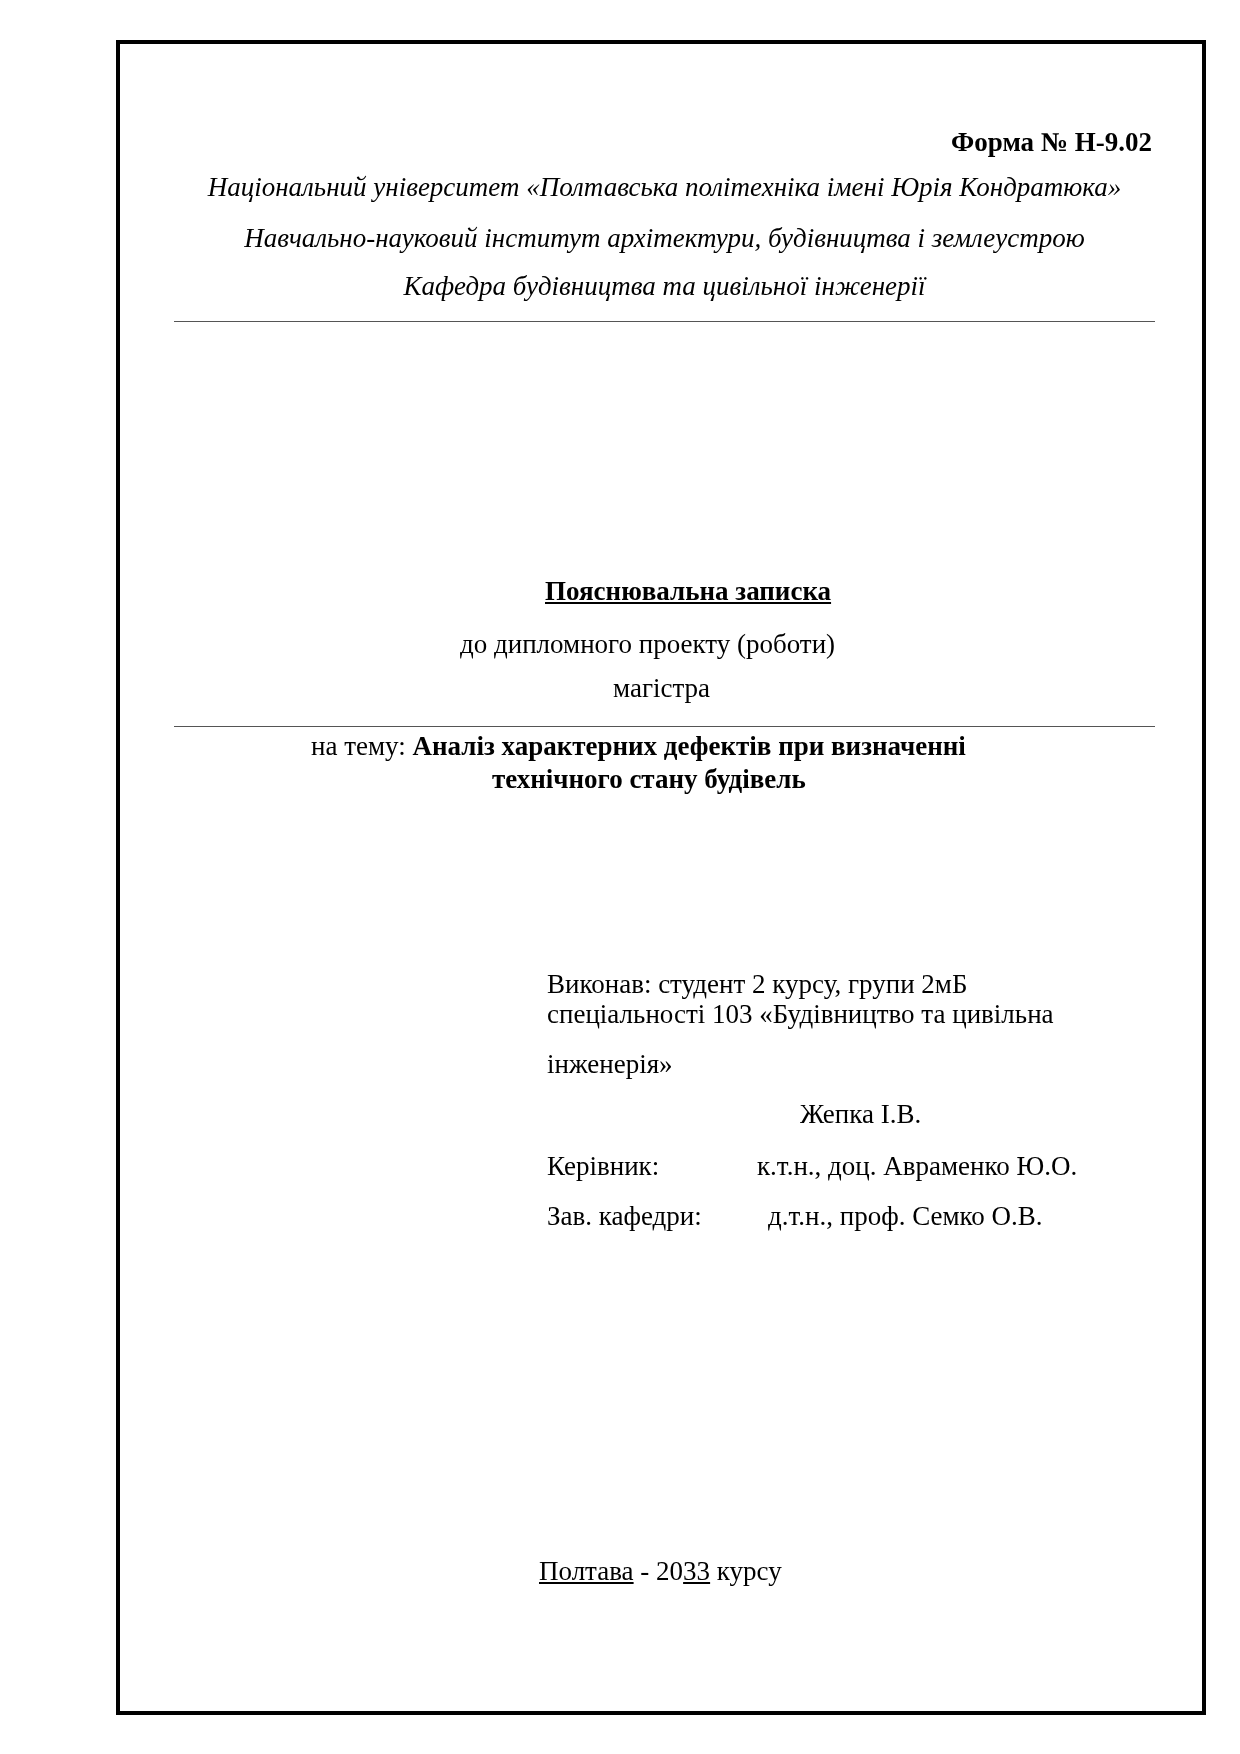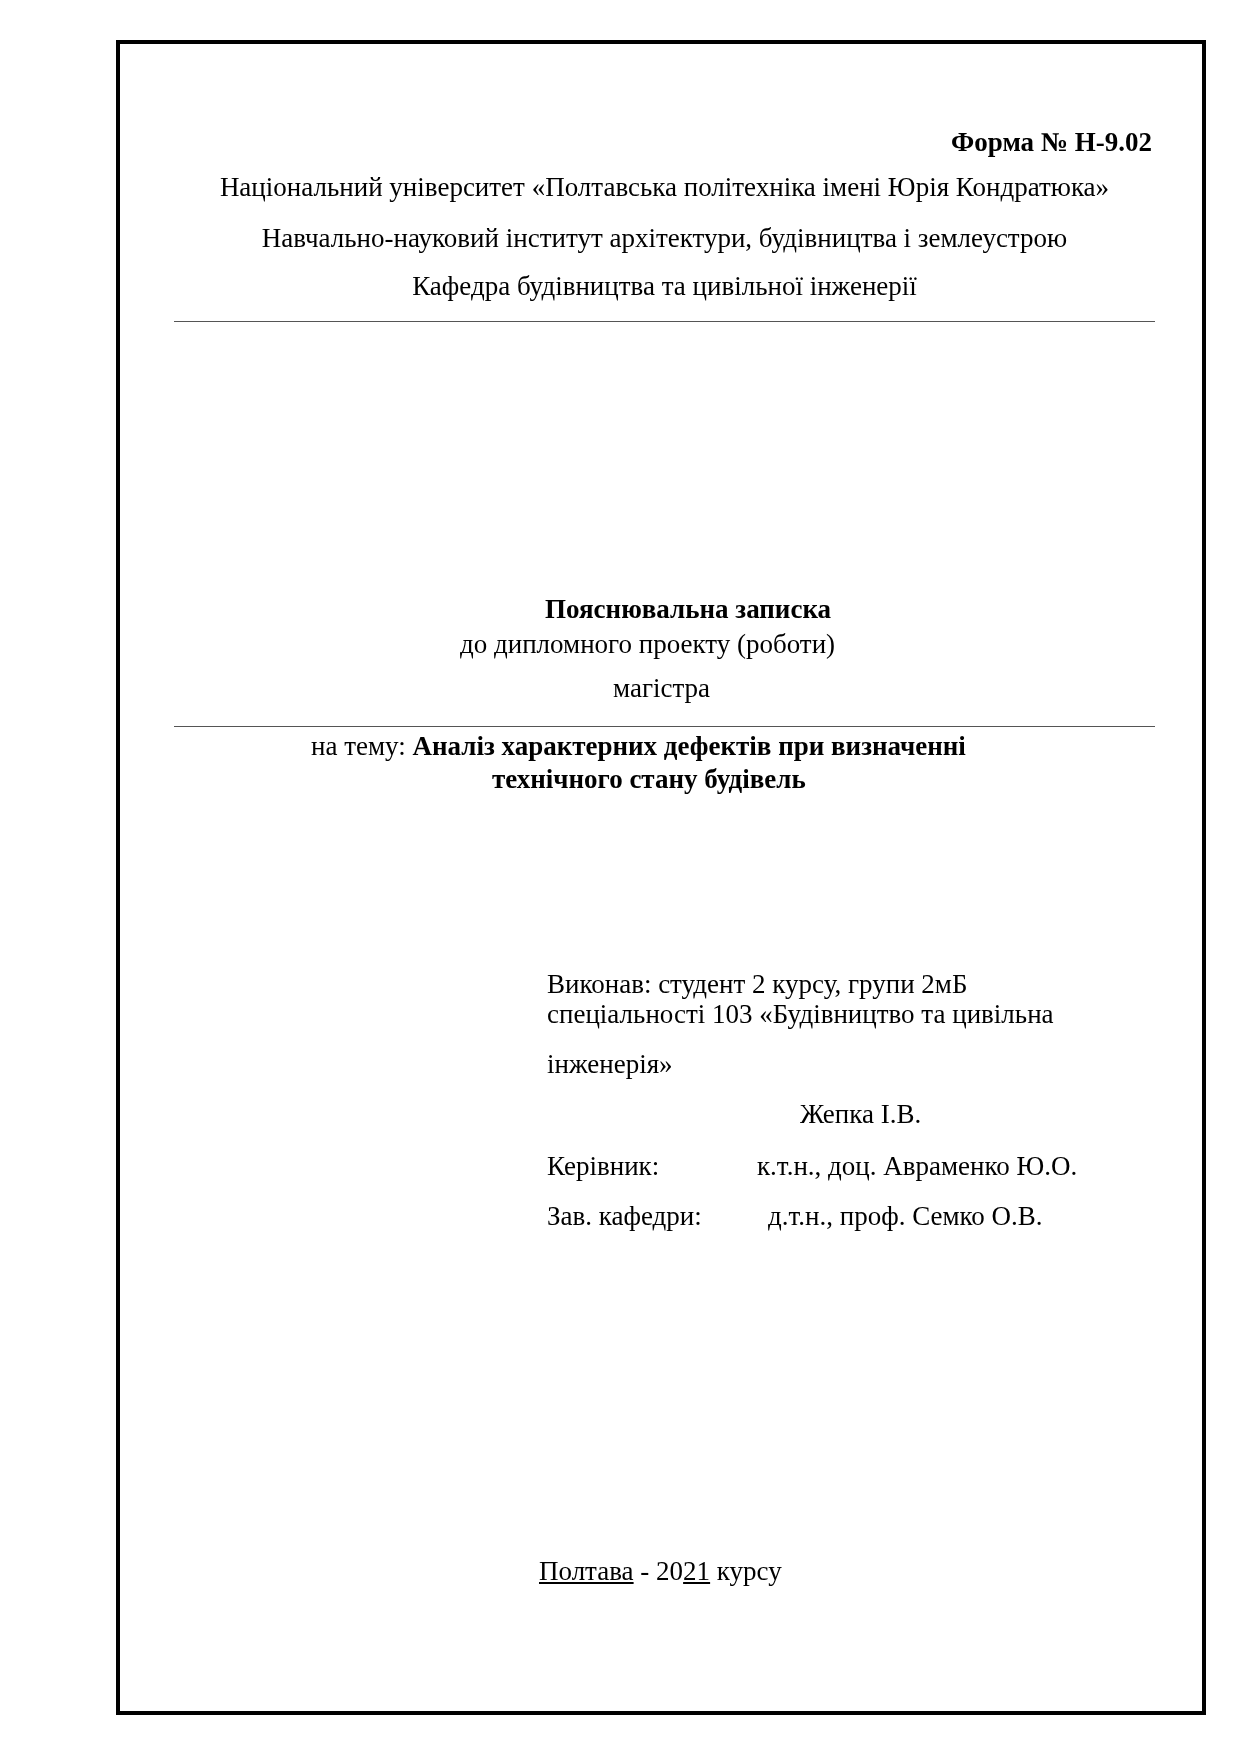--- a/index.html
+++ b/index.html
@@ -1,49 +1,49 @@
 <!DOCTYPE html>
 <html><head>
   <meta charset="utf-8">
   <style>
     html, body { margin: 0; padding: 0; background: #ffffff; }
     body { width: 1240px; height: 1754px; position: relative; overflow: hidden;
            font-family: "Liberation Serif", "DejaVu Serif", serif; color: #000; font-size: 27px; }
     .frame { position: absolute; left: 116px; top: 40px; width: 1082px; height: 1667px;
              border: 4px solid #000; }
     .line { position: absolute; white-space: nowrap; line-height: 1; }
-    .center { left: 174px; width: 981px; text-align: center; }
+    .center { left: 174px; width: 981px; text-align: center; font-style: italic; }
     .rule { position: absolute; left: 174px; width: 981px; height: 0; border-top: 1.5px solid #555; }
     .bold { font-weight: bold; }
     .u { text-decoration: underline; }
   </style>
 </head>
 <body>
 
 <div class="frame"></div>
 
 <div class="line bold" style="right:88px; top:121px; font-size:27px;margin-top:8px;">Форма № Н-9.02</div>
 <div class="line center" style="top:174px;">Національний університет «Полтавська політехніка імені Юрія Кондратюка»</div>
 <div class="line center" style="top:225px;">Навчально-науковий інститут архітектури, будівництва і землеустрою</div>
 <div class="line center" style="top:273px;">Кафедра будівництва та цивільної інженерії</div>
 <div class="rule" style="top:321px;"></div>
 
-<div class="line bold" style="left:545px; top:596px;">Пояснювальна записка</div>
+<div class="line bold" style="left:545px; top:578px;text-decoration:underline;">Пояснювальна записка</div>
 <div class="line" style="left:460px; top:631px;">до дипломного проекту (роботи)</div>
 <div class="line" style="left:613px; top:675px;">магістра</div>
 <div class="rule" style="top:726px;"></div>
 <div class="line" style="left:311px; top:733px;">
   <span>на тему: </span><span class="bold">Аналіз характерних дефектів при визначенні</span>
 </div>
 <div class="line bold" style="left:492px; top:766px;">технічного стану будівель</div>
 
 <div class="line" style="left:547px; top:971px;">Виконав: студент 2 курсу, групи 2мБ</div>
 <div class="line" style="left:547px; top:1001px;">спеціальності 103 «Будівництво та цивільна</div>
 <div class="line" style="left:547px; top:1051px;">інженерія»</div>
 <div class="line" style="left:768px; top:1101px;margin-left:32px;">Жепка І.В.</div>
 <div class="line" style="left:547px; top:1153px;">Керівник:</div>
 <div class="line" style="left:757px; top:1153px;">к.т.н., доц. Авраменко Ю.О.</div>
 <div class="line" style="left:547px; top:1203px;">Зав. кафедри:</div>
 <div class="line" style="left:768px; top:1203px;">д.т.н., проф. Семко О.В.</div>
 
 <div class="line" style="left:539px; top:1558px;">
-  <span class="u">Полтава</span><span> - </span><span>20</span><span class="u">21</span><span> курсу</span>
+  <span class="u">Полтава</span><span> - </span><span>20</span><span class="u">33</span><span> курсу</span>
 </div>
 
 </body></html>

